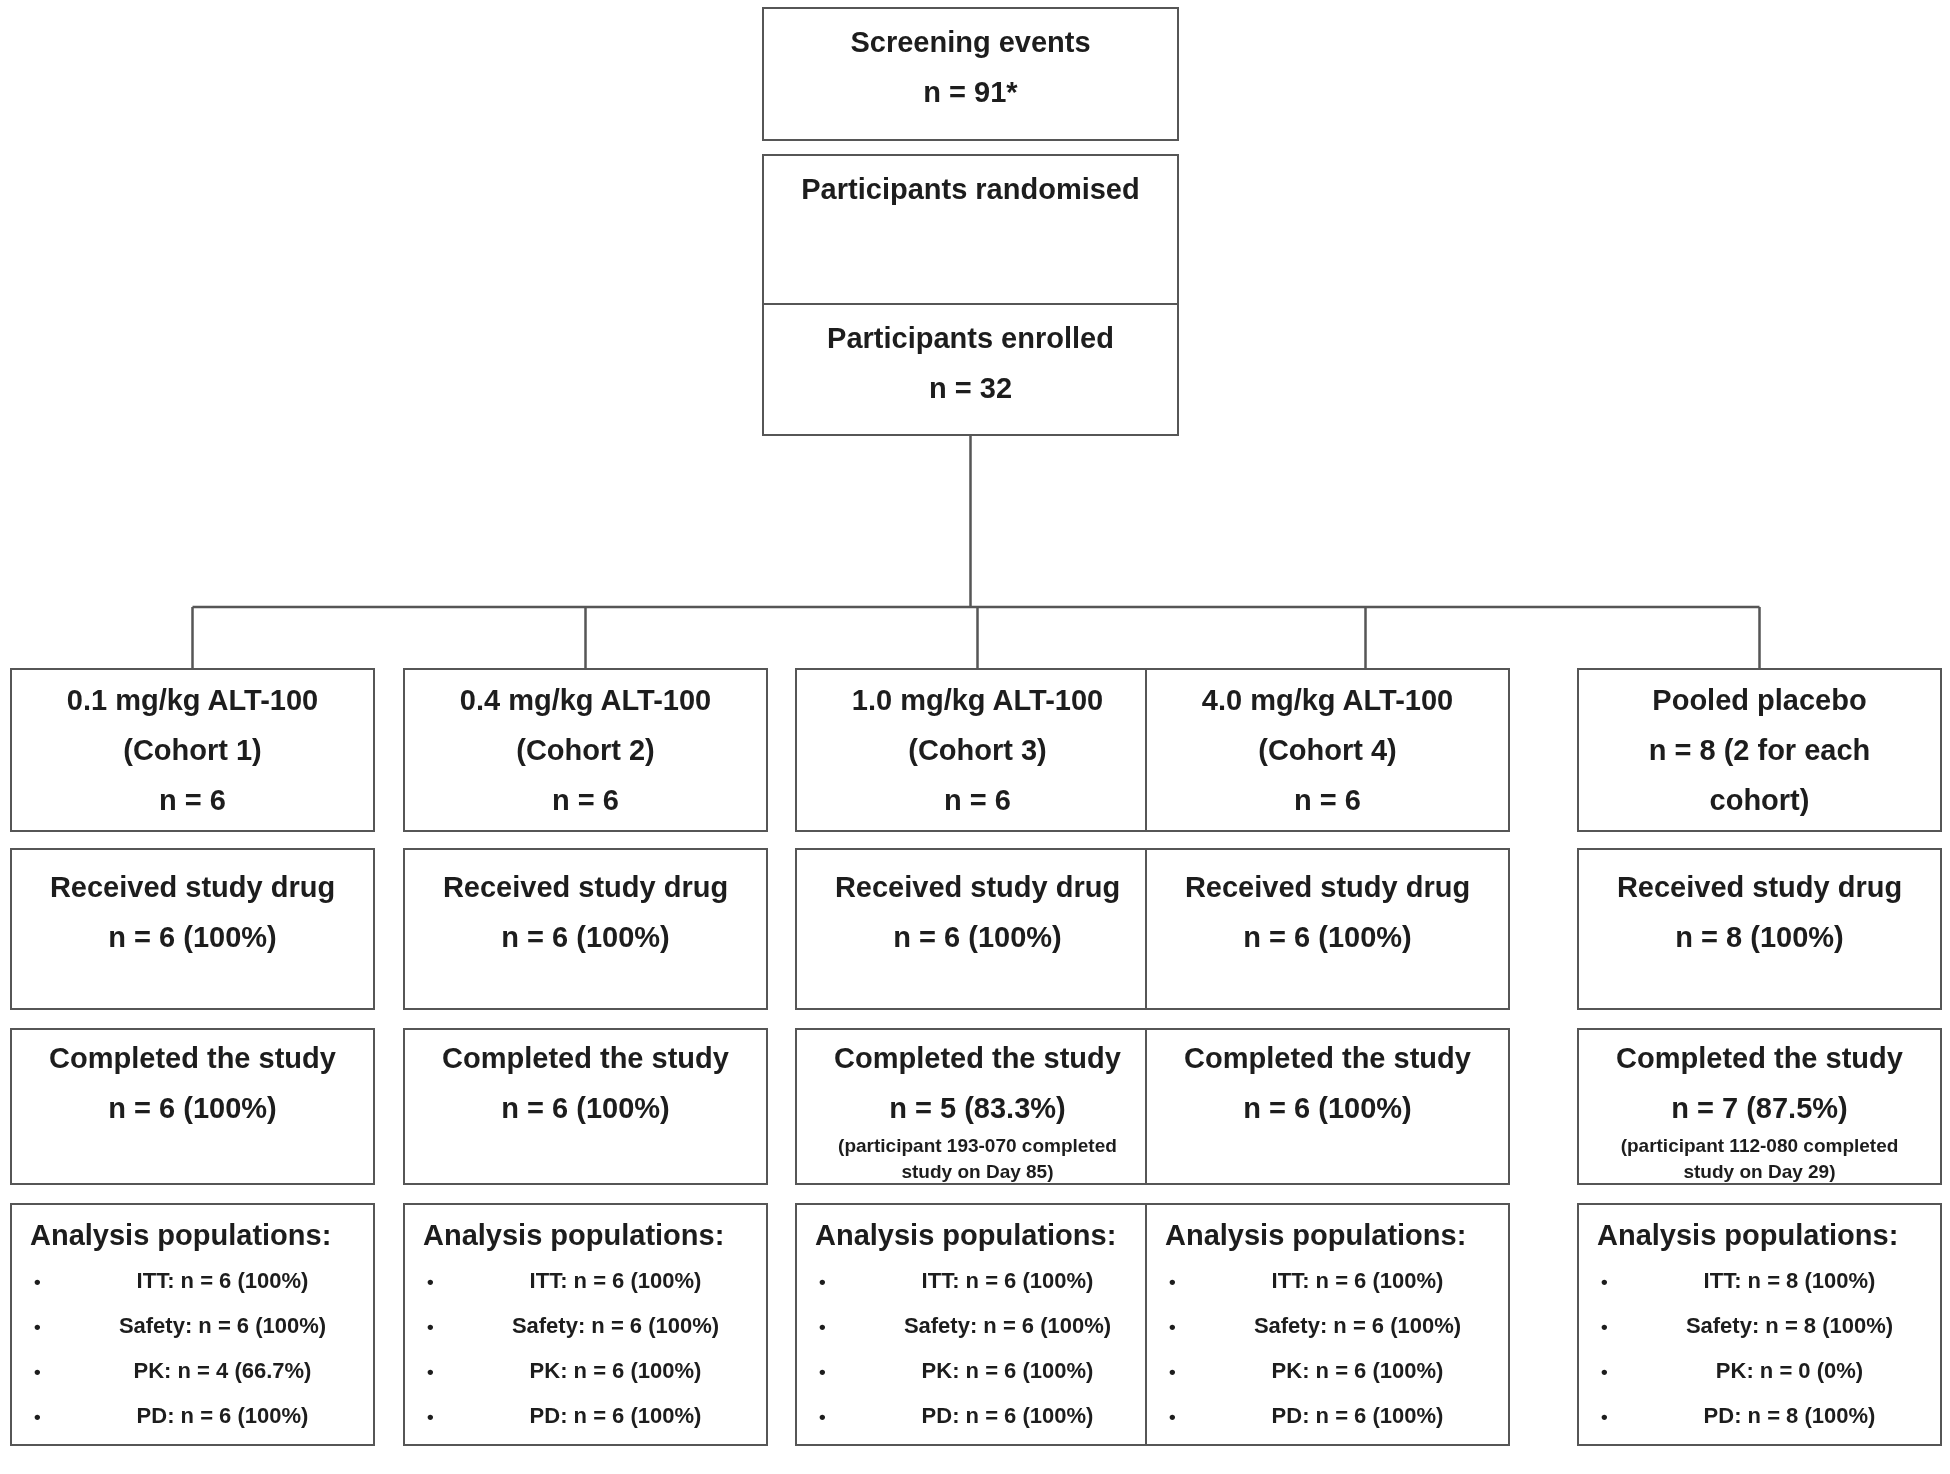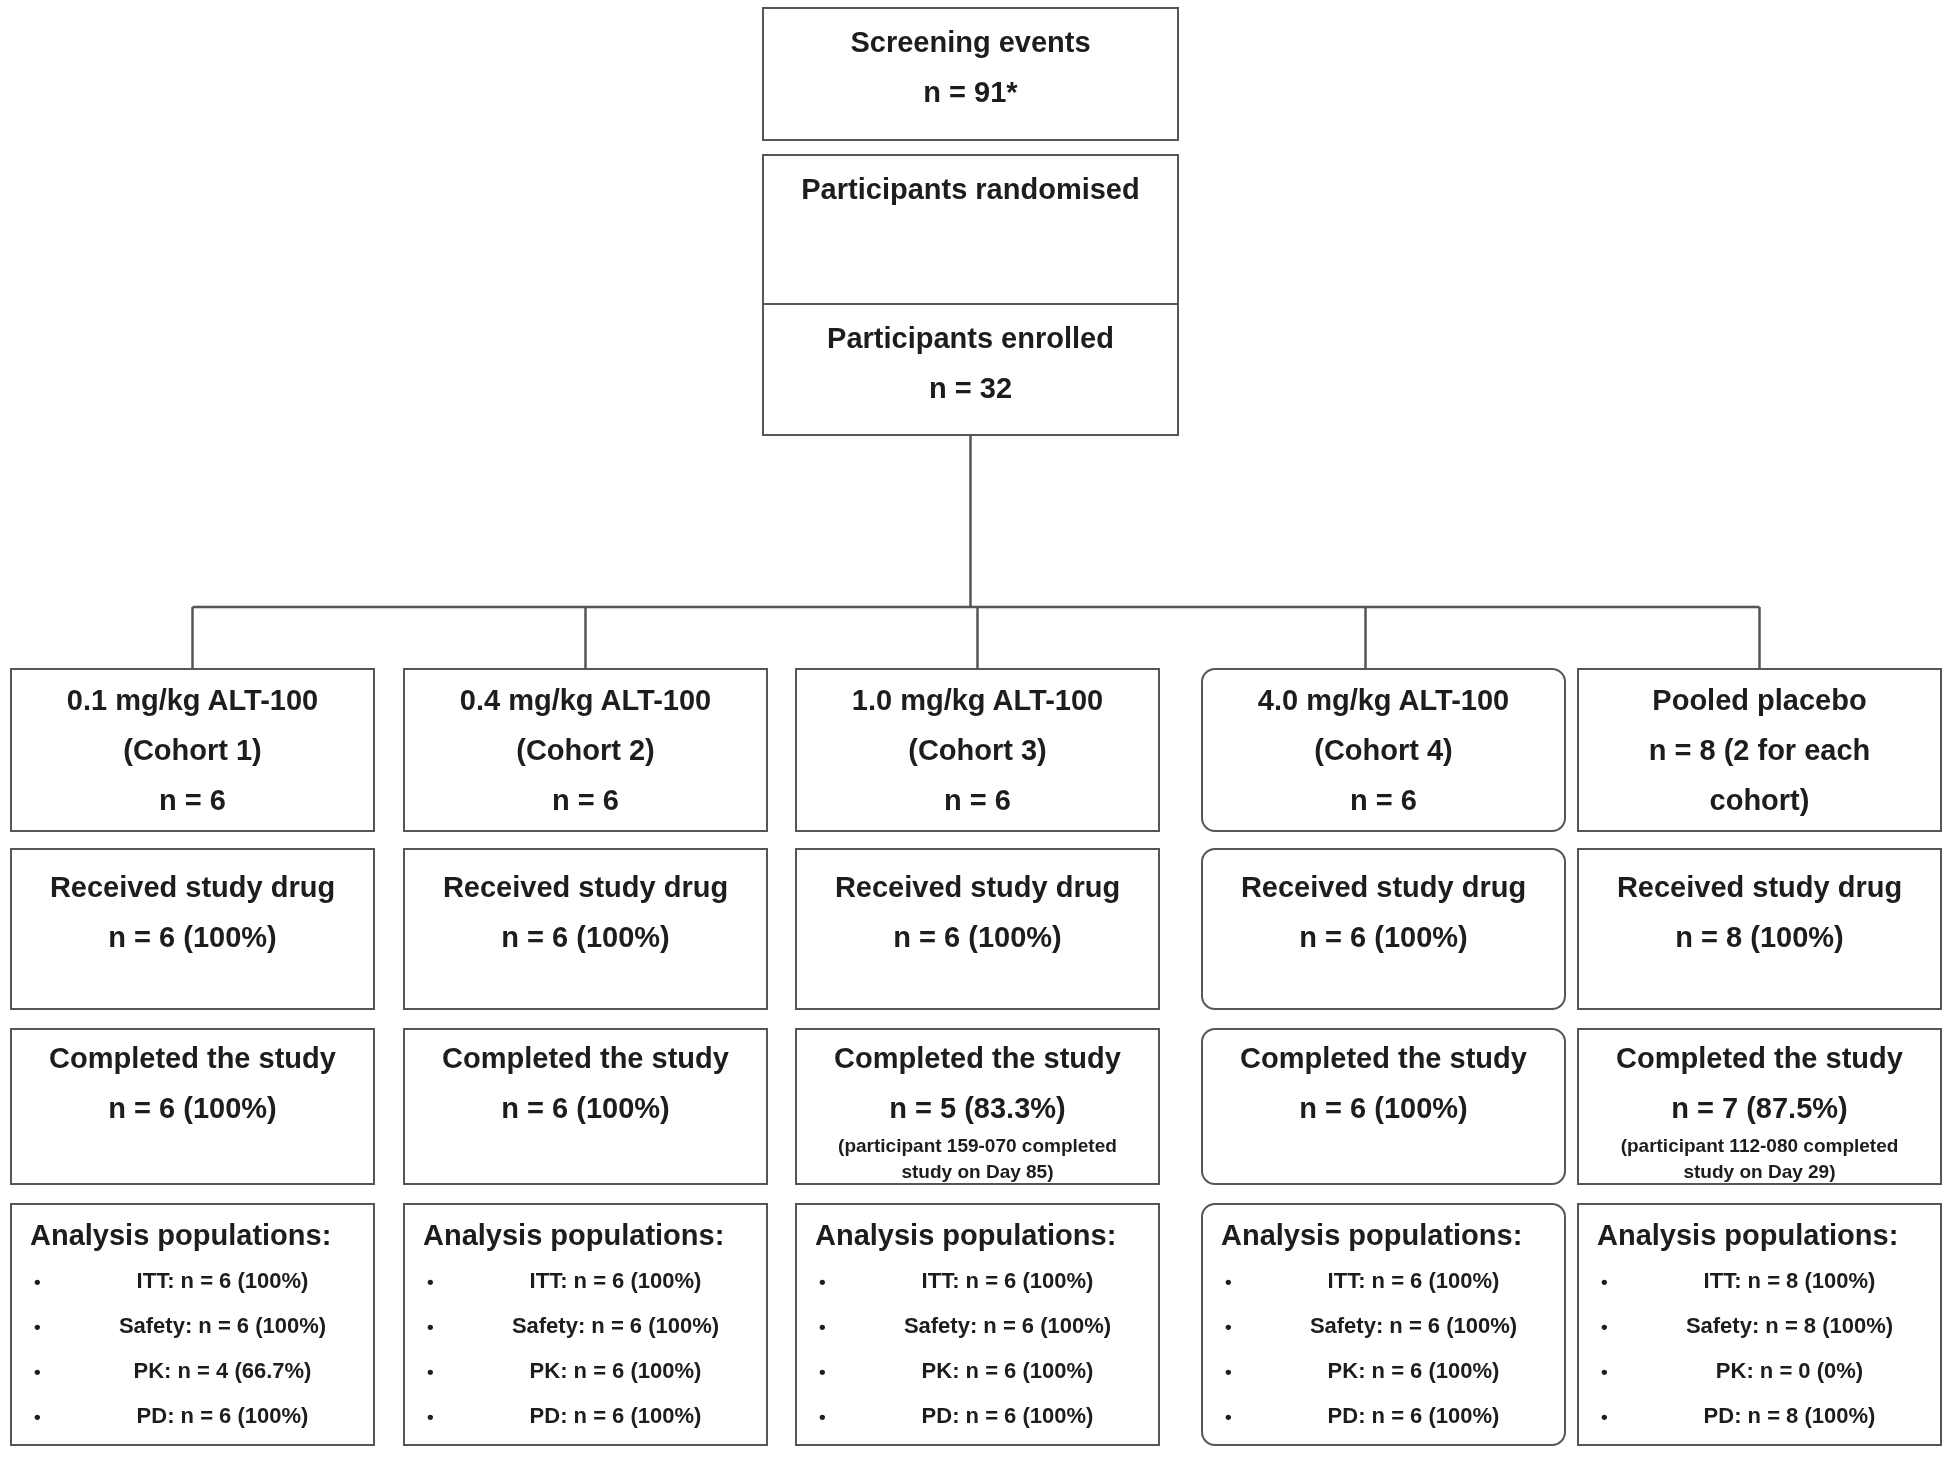--- a/index.html
+++ b/index.html
@@ -27,21 +27,21 @@
   
   .topbox { left: 762px; width: 417px; padding-top: 8px; }
   .t1 { top: 7px;   height: 134px; }
   .t2 { top: 154px; height: 154px; }
   .t3 { top: 303px; height: 133px; }
   
   .col { width: 365px; }
   .c1 { left: 10px;   }
   .c2 { left: 403px;  }
   .c3 { left: 795px;  }
-  .c4 { left: 1201px; border-radius: 14px; }
+  .c4 { left: 1145px; }
   .c5 { left: 1577px; }
   
   .row-cohort    { top: 668px;  height: 164px; padding-top: 5px;  }
   .row-received  { top: 848px;  height: 162px; padding-top: 12px; }
   .row-completed { top: 1028px; height: 157px; padding-top: 3px;  }
   .row-analysis  { top: 1203px; height: 243px; text-align: left; padding: 6px 8px 0 12px; }
   
   .main-line {
     font-size: 29px;
     line-height: 50px;
@@ -169,21 +169,21 @@
     <div class="main-line">(Cohort 3)</div>
     <div class="main-line">n = 6</div>
   </div>
   <div class="box col c3 row-received">
     <div class="main-line">Received study drug</div>
     <div class="main-line">n = 6 (100%)</div>
   </div>
   <div class="box col c3 row-completed">
     <div class="main-line">Completed the study</div>
     <div class="main-line">n = 5 (83.3%)</div>
-    <div class="note-line">(participant 159-070  completed</div>
+    <div class="note-line">(participant 193-070  completed</div>
     <div class="note-line">study on Day 85)</div>
   </div>
   <div class="box col c3 row-analysis">
     <div class="analysis-title">Analysis populations:</div>
     <div class="bullet-row">
       <span class="bullet-glyph">•</span>
       <span class="bullet-text">ITT: n = 6 (100%)</span>
     </div>
     <div class="bullet-row">
       <span class="bullet-glyph">•</span>

